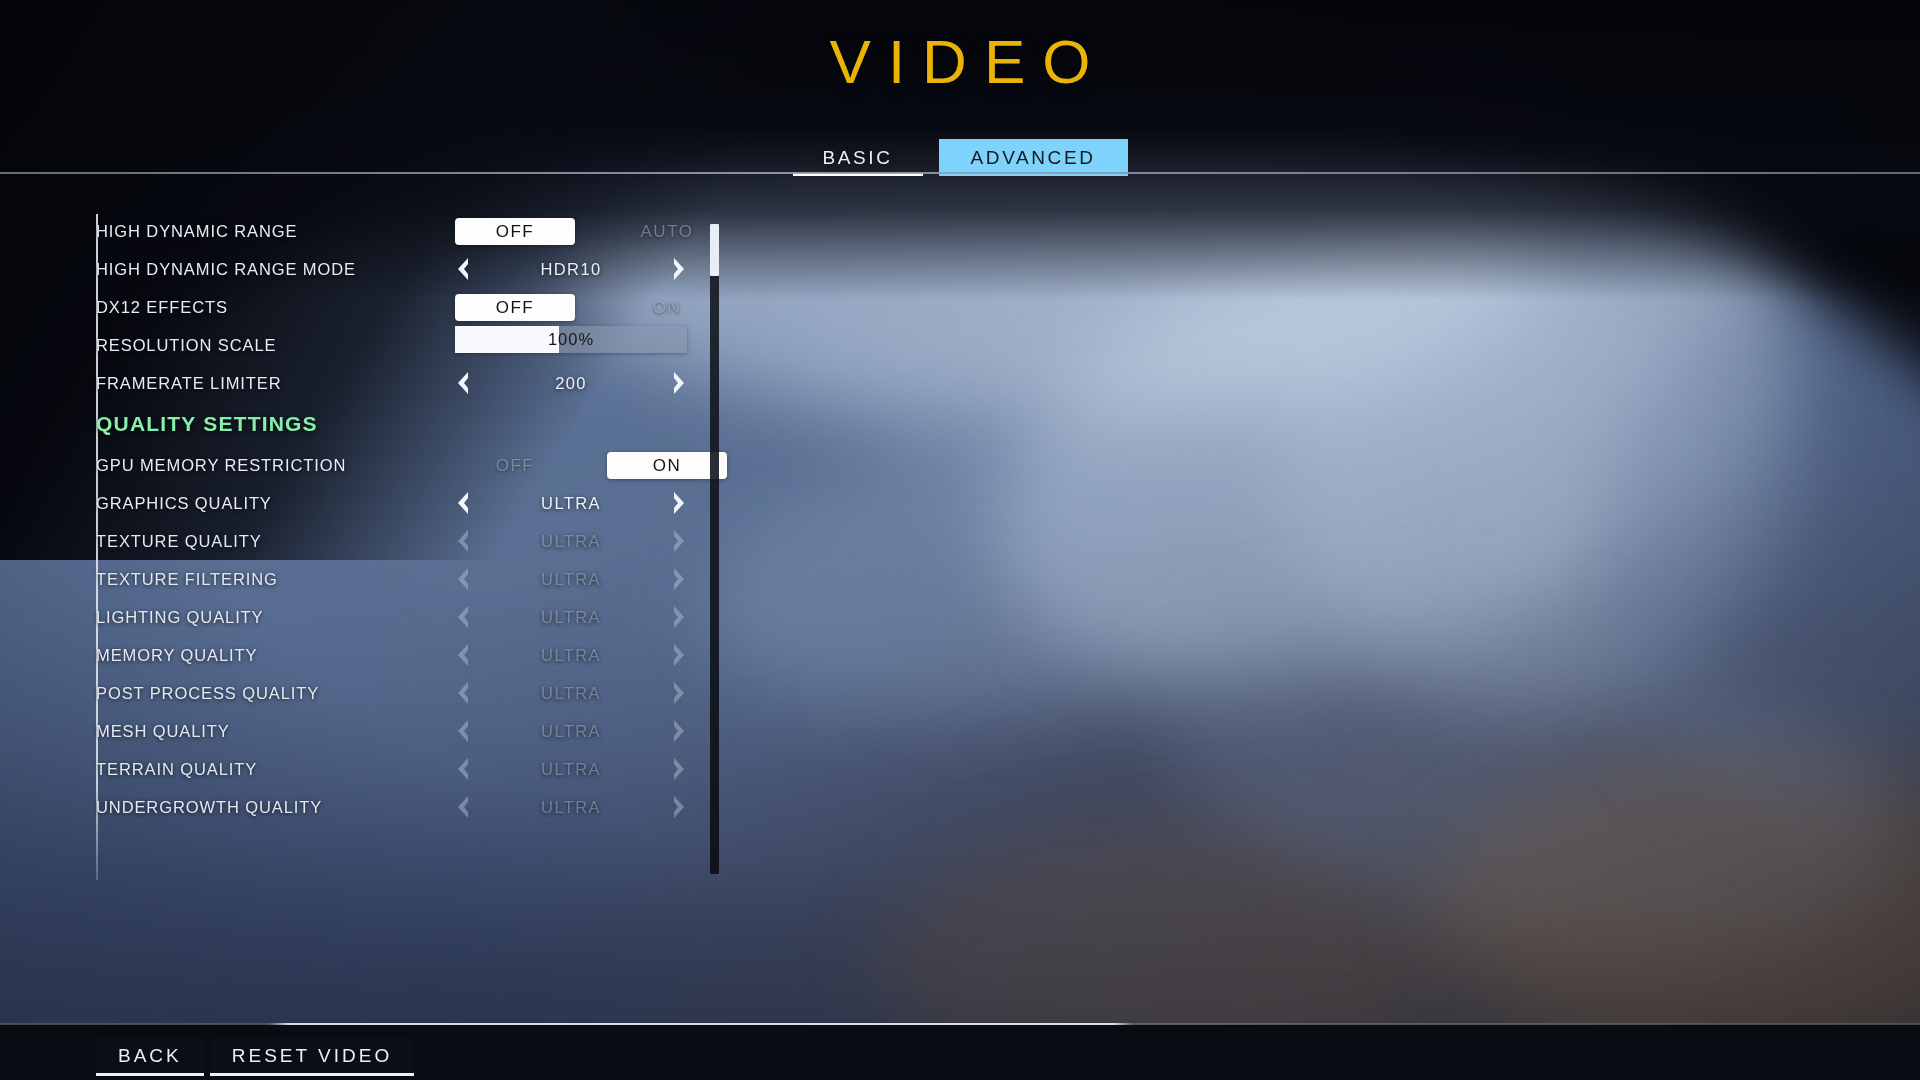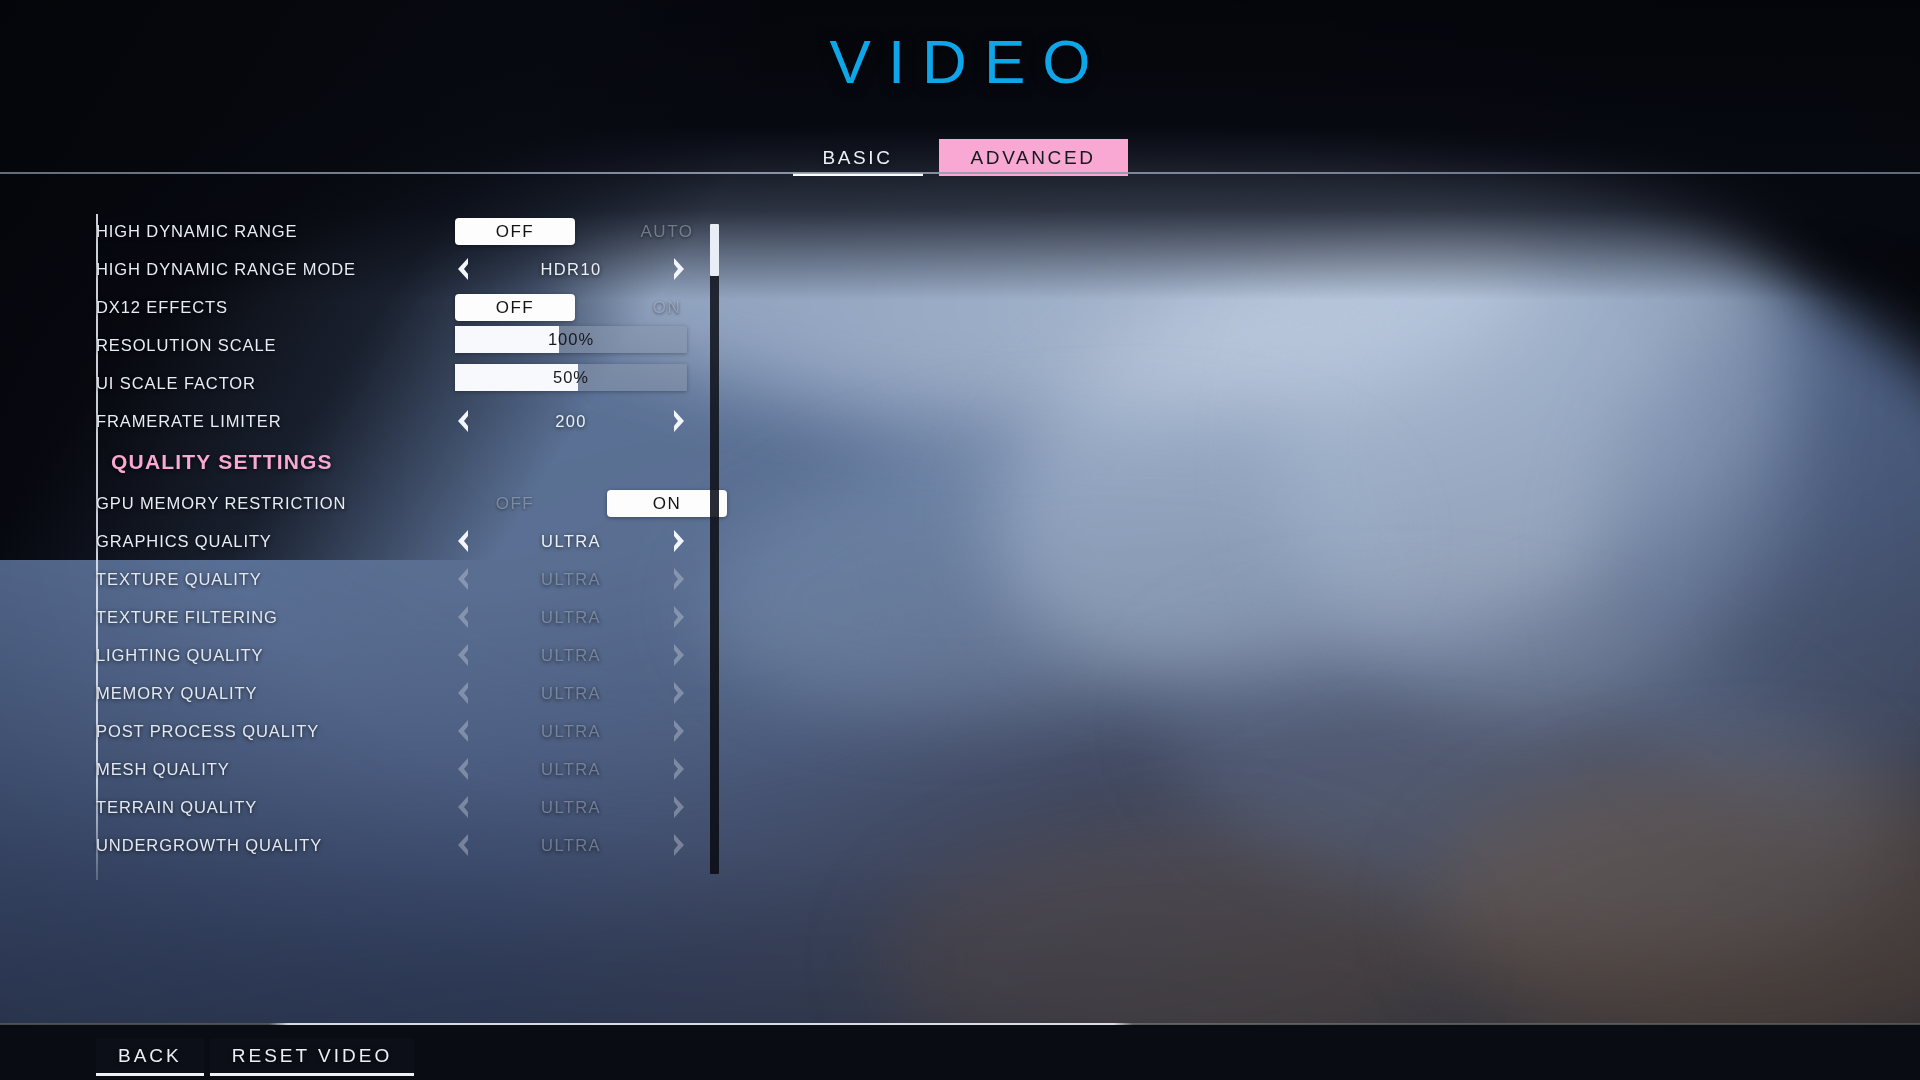--- a/index.html
+++ b/index.html
@@ -50,38 +50,38 @@
     left:0; top:1024px; width:1920px; height:56px;
     background:#0a0c14;
   }
 
   
   #title{
     position:absolute; top:26px; left:0; width:1920px;
     text-align:center;
     font-size:62px; font-weight:300;
     letter-spacing:17px; text-indent:17px;
-    color:#0ea5e9;
+    color:#eab308;
     text-shadow:0 2px 14px rgba(0,0,0,.55);
   }
 
   #tabs{
     position:absolute; top:139px; left:0; width:1920px;
     display:flex; justify-content:center; align-items:flex-end; gap:16px;
   }
   .tab{
     font-size:19px; letter-spacing:2.6px; padding:8px 30px 7px 30px;
     color:#eaf0f8; background:transparent; position:relative;
     text-shadow:0 1px 6px rgba(0,0,0,.6);
   }
   .tab .uline{
     position:absolute; left:0; right:0; bottom:0; height:3px; background:#ffffff;
   }
   .tab.selected{
-    color:#15181d; background:#f9a8d4; text-shadow:none; padding:8px 32px 7px 32px;
+    color:#15181d; background:#7dd3fc; text-shadow:none; padding:8px 32px 7px 32px;
   }
 
   #hrule-top{
     position:absolute; top:172px; left:0; width:1920px; height:2px;
     background:linear-gradient(90deg, rgba(118,126,140,.85) 0%, rgba(150,160,178,.9) 40%, rgba(120,130,148,.8) 100%);
   }
 
   
   #panel{
     position:absolute; left:96px; top:212px; width:620px; height:670px;
@@ -98,22 +98,22 @@
     font-size:16.5px; letter-spacing:.9px; color:#e7edf6;
     white-space:nowrap;
     text-shadow:0 1px 4px rgba(0,0,0,.75);
   }
   .row.dim .label{ color:#e2e9f3; }
 
   .section-header{
     height:44px; display:flex; align-items:center;
   }
   .section-header .label{
-    font-size:21px; font-weight:bold; letter-spacing:1.2px; color:#f9a8d4;
-    padding-left:15px; text-shadow:0 1px 5px rgba(0,0,0,.8);
+    font-size:21px; font-weight:bold; letter-spacing:1.2px; color:#86efac;
+    text-shadow:0 1px 5px rgba(0,0,0,.8);
   }
 
   
   .control{
     position:absolute; left:359px; top:0; width:276px; height:38px;
   }
 
   
   .toggle{ display:flex; align-items:center; height:38px; position:relative; }
   .toggle .opt{
@@ -264,29 +264,20 @@
     <div class="row">
       <div class="label">RESOLUTION SCALE</div>
       <div class="control">
         <div class="slider">
           <div class="fill" style="width:45%"></div>
           <div class="sval">100%</div>
         </div>
       </div>
     </div>
     <div class="row">
-      <div class="label">UI SCALE FACTOR</div>
-      <div class="control">
-        <div class="slider">
-          <div class="fill" style="width:53%"></div>
-          <div class="sval">50%</div>
-        </div>
-      </div>
-    </div>
-    <div class="row">
       <div class="label">FRAMERATE LIMITER</div>
       <div class="control">
         <div class="selector">
           <div class="arrow">
             <svg width="16" height="24" viewBox="0 0 16 24">
               <path d="M13 1 L3 12 L13 23 L13 17 L9 12 L13 7 Z" fill="#f2f6fc"></path>
             </svg>
           </div>
           <div class="value">200</div>
           <div class="arrow">

